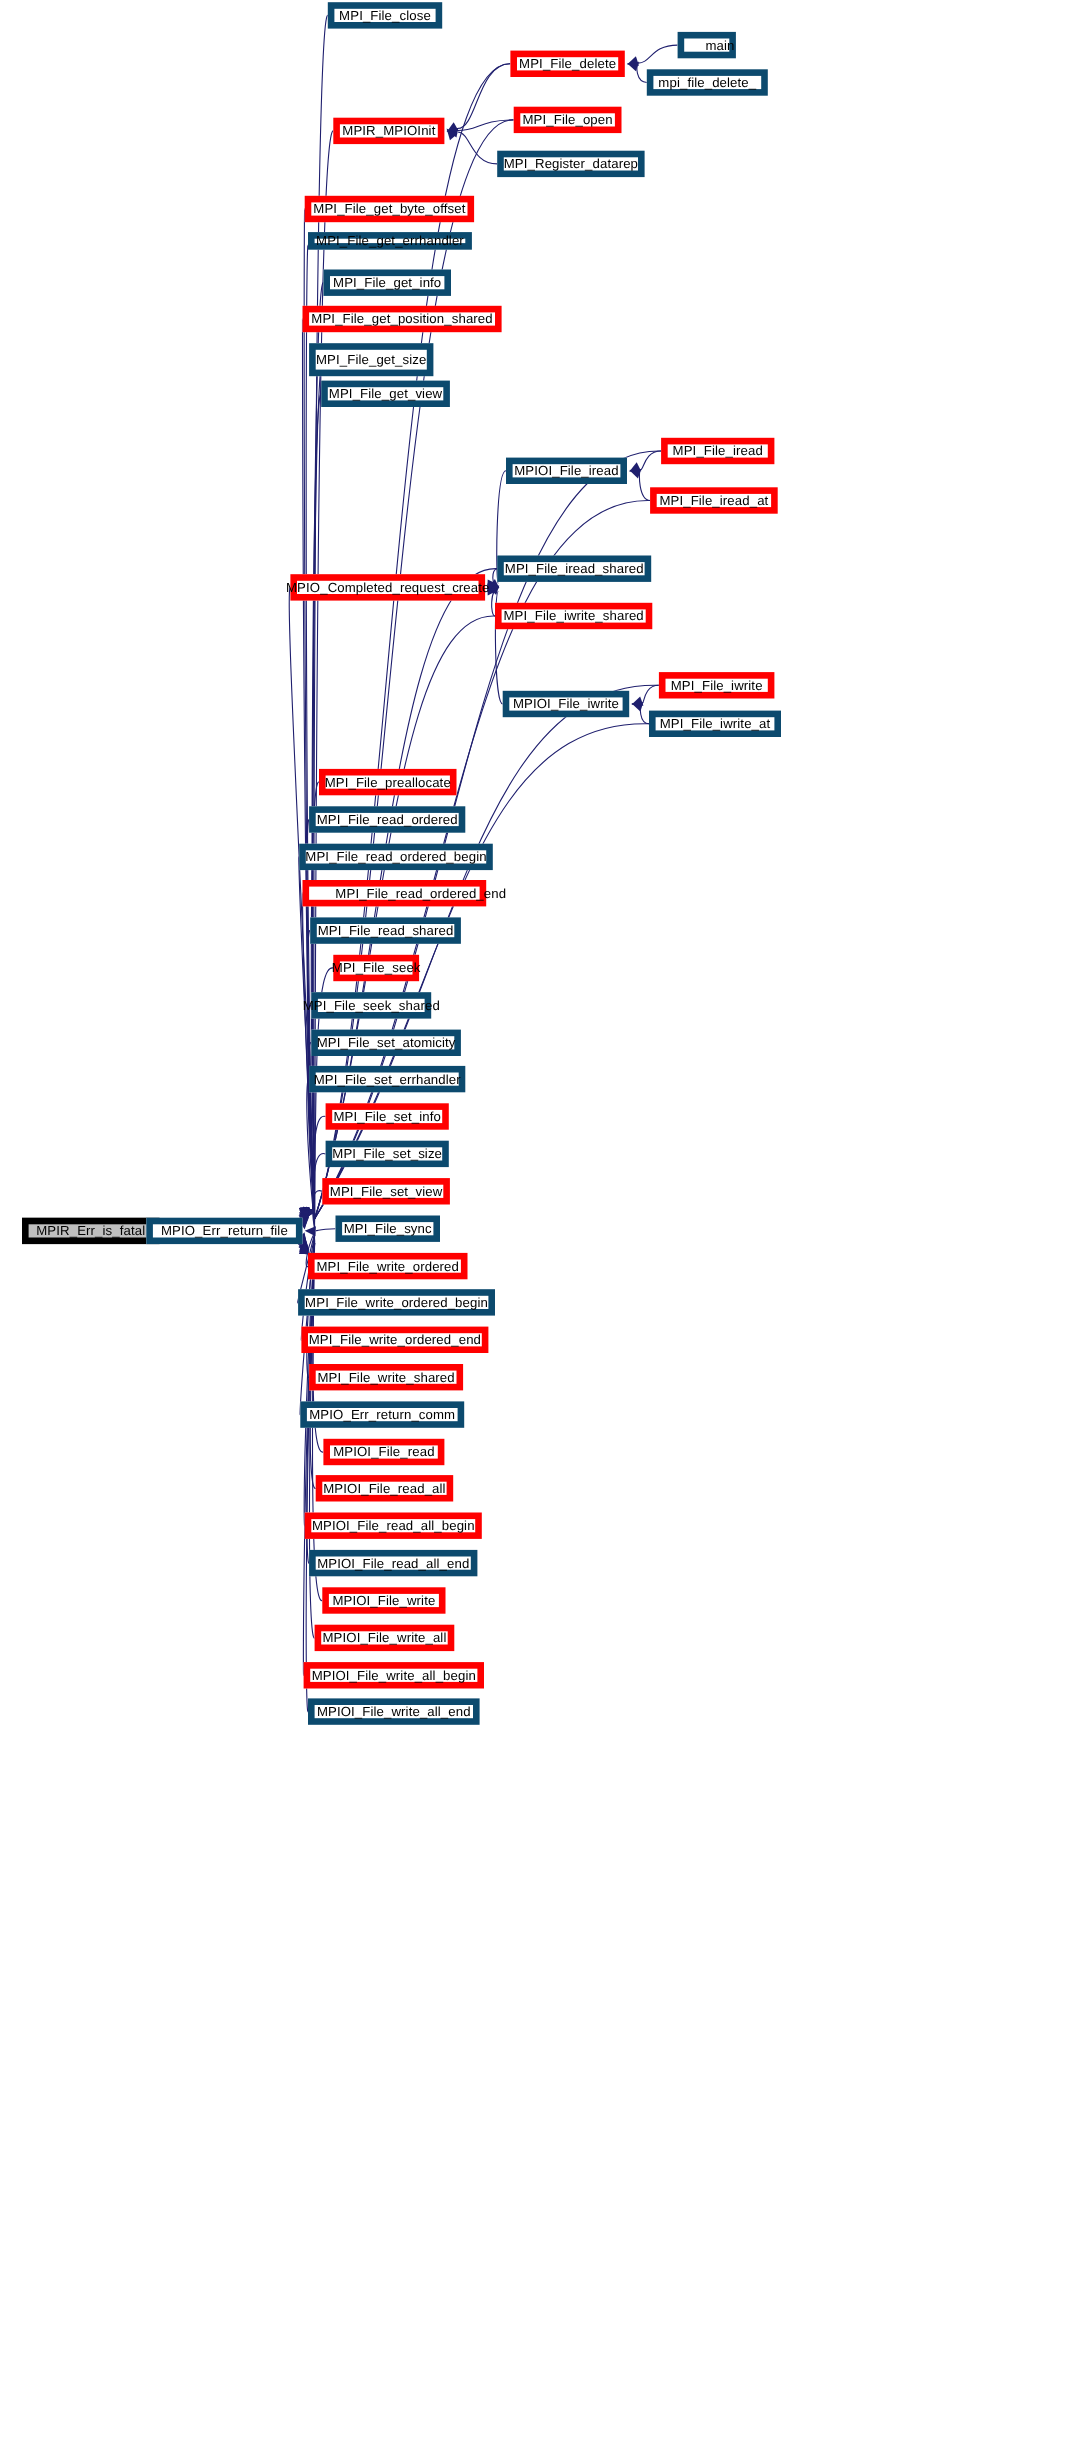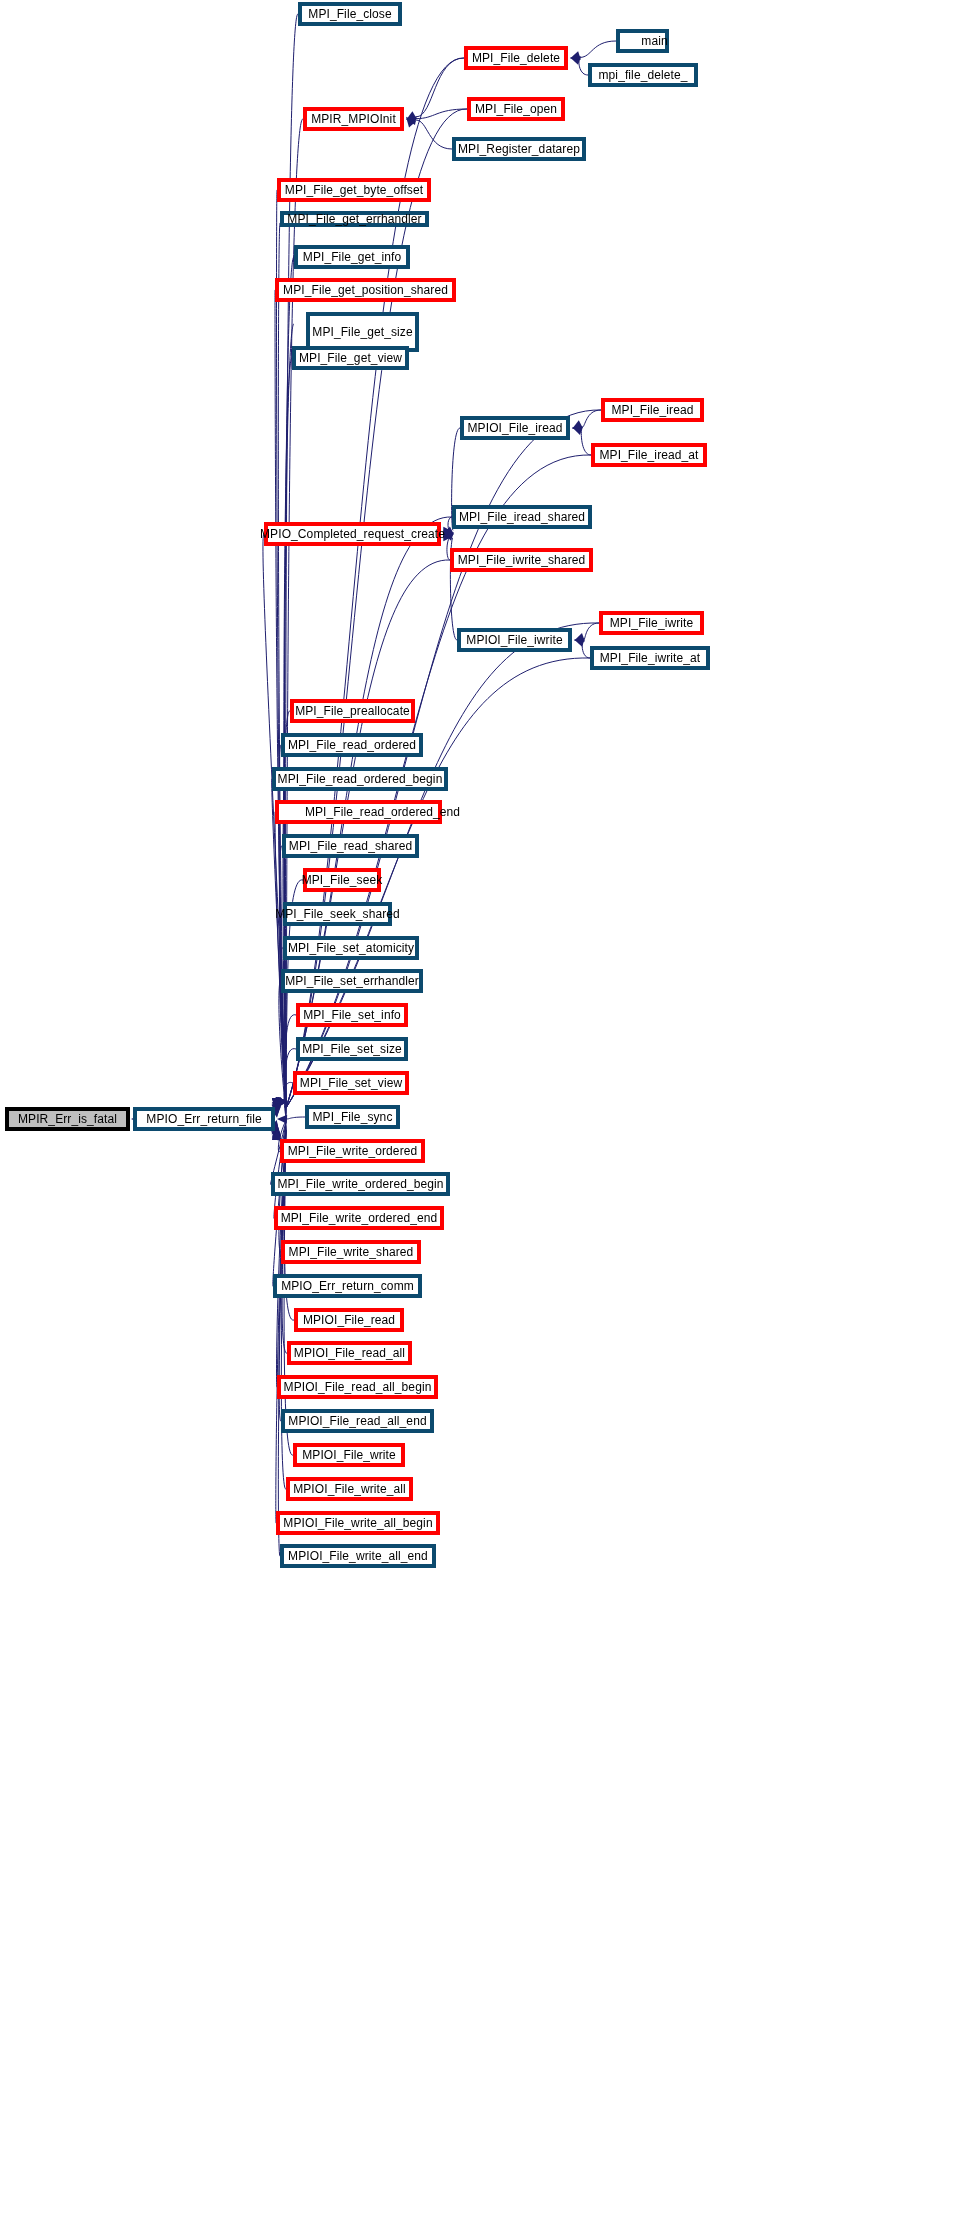--- a/index.html
+++ b/index.html
@@ -21,21 +21,21 @@
     position: absolute;
     left: 0;
     top: 0;
     width: 979px;
     height: 2224px;
     pointer-events: none;
   }
   .node {
     position: absolute;
     box-sizing: border-box;
-    border: 4px solid #0c4a6e;
+    border: 6px solid #0c4a6e;
     background: #ffffff;
     color: #000000;
     font-size: 12px;
     line-height: 1;
     display: flex;
     align-items: center;
     justify-content: center;
     white-space: nowrap;
     letter-spacing: 0.1px;
     z-index: 5;
@@ -162,34 +162,34 @@
       <path d="M293,1455 C283.1,1459 282.56,1330 286,1130" fill="none" stroke="#1f1f6e" stroke-width="1"></path>
       <polygon points="277,1130 281.32735994425207,1140.0759096816555 272.32869092894043,1139.9211325745923" fill="#1f1f6e"></polygon>
       <path d="M286,1489 C279.95,1493 279.62,1330 286,1130" fill="none" stroke="#1f1f6e" stroke-width="1"></path>
       <polygon points="277,1130 281.1788743085012,1140.1383928466867 272.18345006154817,1139.851438813209" fill="#1f1f6e"></polygon>
       <path d="M276,1523 C275.45,1527 275.42,1330 286,1130" fill="none" stroke="#1f1f6e" stroke-width="1"></path>
       <polygon points="277,1130 280.96545539130136,1140.2237548649994 271.97802186782815,1139.7483196316077" fill="#1f1f6e"></polygon>
       <path d="M280,1556 C277.25,1560 277.1,1330 286,1130" fill="none" stroke="#1f1f6e" stroke-width="1"></path>
       <polygon points="277,1130 281.0509909962656,1140.1901654524436 272.0598889083764,1139.7900614095324" fill="#1f1f6e"></polygon>
     </svg>
   <div id="nodes-layer">
-      <div class="node root" style="left: 5px; top: 1107px; width: 125px; height: 24px; text-align: center;">MPIR_Err_is_fatal</div>
+      <div class="node root" style="left: 20px; top: 1107px; width: 125px; height: 24px; text-align: center;">MPIR_Err_is_fatal</div>
       <div class="node" style="left: 133px; top: 1107px; width: 142px; height: 24px;">MPIO_Err_return_file</div>
       <div class="node" style="left: 298px; top: 2px; width: 104px; height: 24px;">MPI_File_close</div>
       <div class="node red" style="left: 464px; top: 46px; width: 104px; height: 24px;">MPI_File_delete</div>
       <div class="node" style="left: 616px; top: 29px; width: 53px; height: 24px; padding-left: 24px;">main</div>
       <div class="node" style="left: 588px; top: 63px; width: 110px; height: 24px;">mpi_file_delete_</div>
       <div class="node red" style="left: 303px; top: 107px; width: 101px; height: 24px;">MPIR_MPIOInit</div>
       <div class="node red" style="left: 467px; top: 97px; width: 98px; height: 24px;">MPI_File_open</div>
       <div class="node" style="left: 452px; top: 137px; width: 134px; height: 24px;">MPI_Register_datarep</div>
       <div class="node red" style="left: 277px; top: 178px; width: 154px; height: 24px;">MPI_File_get_byte_offset</div>
       <div class="node" style="left: 280px; top: 211px; width: 149px; height: 16px;">MPI_File_get_errhandler</div>
       <div class="node" style="left: 294px; top: 245px; width: 116px; height: 24px;">MPI_File_get_info</div>
       <div class="node red" style="left: 275px; top: 278px; width: 181px; height: 24px;">MPI_File_get_position_shared</div>
-      <div class="node" style="left: 306px; top: 312px; width: 113px; height: 40px;">MPI_File_get_size</div>
+      <div class="node" style="left: 281px; top: 312px; width: 113px; height: 30px;">MPI_File_get_size</div>
       <div class="node" style="left: 292px; top: 346px; width: 117px; height: 24px;">MPI_File_get_view</div>
       <div class="node red" style="left: 601px; top: 398px; width: 103px; height: 24px;">MPI_File_iread</div>
       <div class="node" style="left: 460px; top: 416px; width: 110px; height: 24px;">MPIOI_File_iread</div>
       <div class="node red" style="left: 591px; top: 443px; width: 116px; height: 24px;">MPI_File_iread_at</div>
       <div class="node" style="left: 452px; top: 505px; width: 140px; height: 24px;">MPI_File_iread_shared</div>
       <div class="node red" style="left: 264px; top: 522px; width: 177px; height: 24px;">MPIO_Completed_request_create</div>
       <div class="node red" style="left: 450px; top: 548px; width: 143px; height: 24px;">MPI_File_iwrite_shared</div>
       <div class="node red" style="left: 599px; top: 611px; width: 105px; height: 24px;">MPI_File_iwrite</div>
       <div class="node" style="left: 457px; top: 628px; width: 115px; height: 24px;">MPIOI_File_iwrite</div>
       <div class="node" style="left: 590px; top: 646px; width: 120px; height: 24px;">MPI_File_iwrite_at</div>

